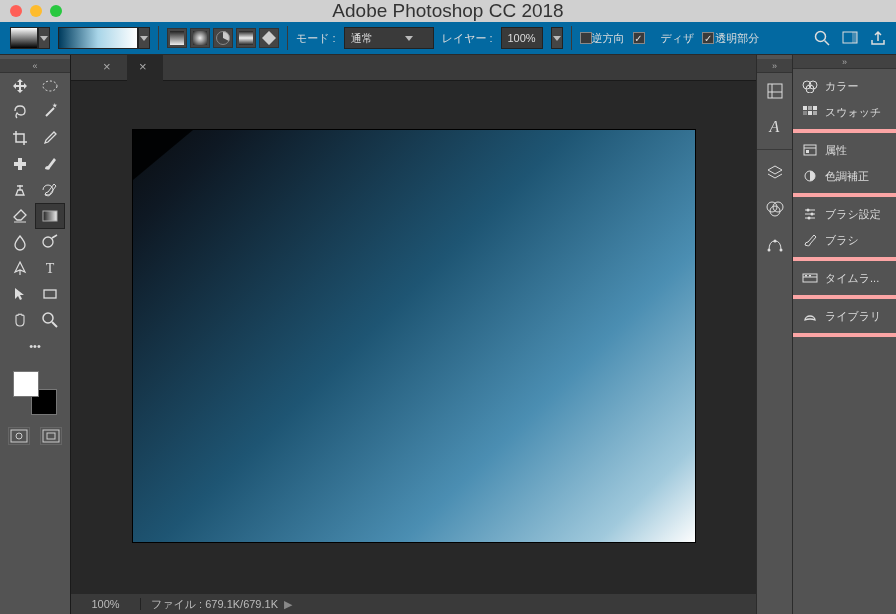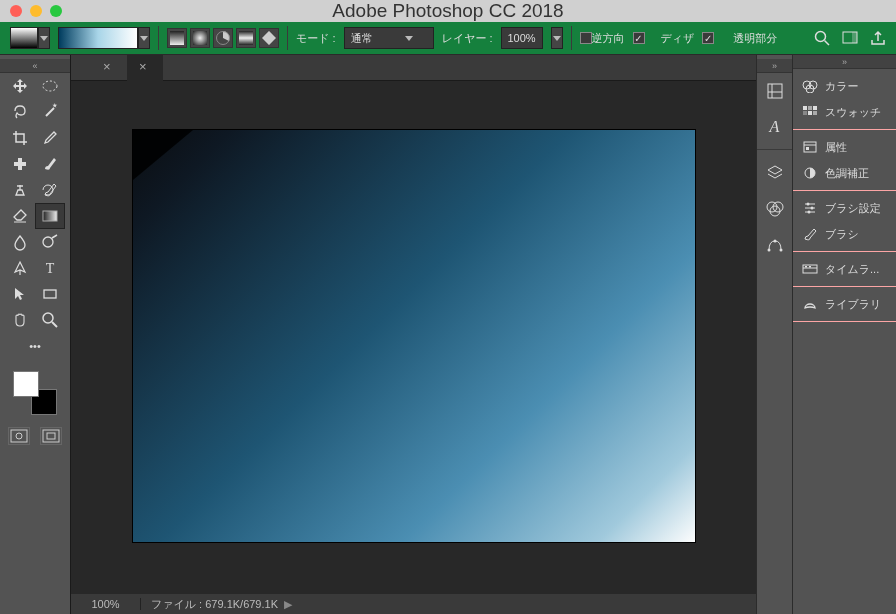--- a/index.html
+++ b/index.html
@@ -8,21 +8,21 @@
 
 .titlebar { height: 22px; background: #d0d0d0; display: flex; align-items: center; position: relative; }
 .traffic-lights { display: flex; gap: 8px; padding-left: 10px; }
 .traffic-light { width: 12px; height: 12px; border-radius: 50%; }
 .tl-close { background: #ff5f57; }
 .tl-min { background: #febc2e; }
 .tl-max { background: #28c840; }
 .titlebar-title { position: absolute; left: 50%; transform: translateX(-50%); color: #333; font-size: 19px; font-weight: 500; }
 
 
-.options-bar { height: 33px; background: #15803d; display: flex; align-items: center; padding: 0 10px; gap: 8px; border-bottom: 1px solid #2a2a2a; }
+.options-bar { height: 33px; background: #0369a1; display: flex; align-items: center; padding: 0 10px; gap: 8px; border-bottom: 1px solid #2a2a2a; }
 .tool-preset { width: 28px; height: 22px; background: linear-gradient(to bottom, #fff, #000); border: 1px solid #222; display: inline-block; }
 .dropdown-arrow { width: 12px; height: 22px; border: 1px solid #222; background: #454545; display: flex; align-items: center; justify-content: center; }
 .gradient-preview { width: 80px; height: 22px; background: linear-gradient(to right, #003c5e, #a8d5e8, #ffffff); border: 1px solid #222; }
 .grad-type-btn { width: 20px; height: 20px; border: 1px solid #333; background: #454545; display: inline-flex; align-items: center; justify-content: center; }
 .grad-linear { background: linear-gradient(to bottom, #222, #eee); }
 .grad-radial { background: radial-gradient(circle, #eee, #222); width:14px; height:14px; }
 .opt-label { color: #ddd; font-size: 11px; }
 .opt-select { height: 22px; background: #3a3a3a; border: 1px solid #222; color: #ddd; padding: 0 20px 0 6px; font-size: 11px; }
 .opt-input { width: 42px; height: 22px; background: #3a3a3a; border: 1px solid #222; color: #ddd; text-align: center; font-size: 11px; }
 .checkbox { width: 12px; height: 12px; border: 1px solid #888; background: #3a3a3a; display: inline-flex; align-items: center; justify-content: center; }
@@ -59,21 +59,21 @@
 .status-info { padding: 0 10px; }
 .status-arrow { color:#888; padding-left:3px; }
 
 
 .right-dock { width: 140px; display: flex; background:#535353; }
 .dock-col { width: 36px; background: #535353; border-left: 1px solid #2b2b2b; display: flex; flex-direction: column; align-items: center; padding-top: 4px; }
 .dock-collapse-strip { height:14px; width:100%; background:#424242; border-bottom:1px solid #333; display:flex; align-items:center; justify-content:center; color:#aaa; font-size:9px; }
 .dock-icon { width: 28px; height: 28px; display:flex; align-items:center; justify-content:center; margin: 4px 0; color:#ddd; }
 .dock-sep { width: 100%; border-top:1px solid #3a3a3a; margin:4px 0; }
 .panels-col { flex:1; background:#535353; border-left: 1px solid #2b2b2b; display:flex; flex-direction:column; }
-.panel-group { border-bottom:1px solid #fca5a5; padding: 4px 0; }
+.panel-group { border-bottom:4px solid #fca5a5; padding: 4px 0; }
 .panel-item { display:flex; align-items:center; gap:6px; padding: 5px 8px; color:#ddd; font-size:11px; }
 .panel-icon { width:18px; height:16px; display:flex; align-items:center; justify-content:center; }
 
 svg { display: block; }
 </style>
 </head>
 <body>
 
 <div class="titlebar">
   <div class="traffic-lights">
@@ -141,21 +141,21 @@
   </div>
   <div class="divider-v"></div>
   <label style="display:flex;align-items:center;gap:0;">
     <span class="checkbox"></span>
     <span class="opt-label">逆方向</span>
   </label>
   <label style="display:flex;align-items:center;gap:16px;">
     <span class="checkbox checked"></span>
     <span class="opt-label">ディザ</span>
   </label>
-  <label style="display:flex;align-items:center;gap:19px;">
+  <label style="display:flex;align-items:center;gap:1px;">
     <span class="checkbox checked"></span>
     <span class="opt-label">透明部分</span>
   </label>
   <div class="right-icons">
     <svg width="16" height="16" viewBox="0 0 16 16">
         <circle cx="6.5" cy="6.5" r="5" fill="none" stroke="#ddd" stroke-width="1.5"></circle>
         <line x1="10.5" y1="10.5" x2="15" y2="15" stroke="#ddd" stroke-width="1.5"></line>
       </svg>
     <svg width="16" height="16" viewBox="0 0 16 16">
         <rect x="1" y="2" width="14" height="11" fill="none" stroke="#ddd"></rect>

